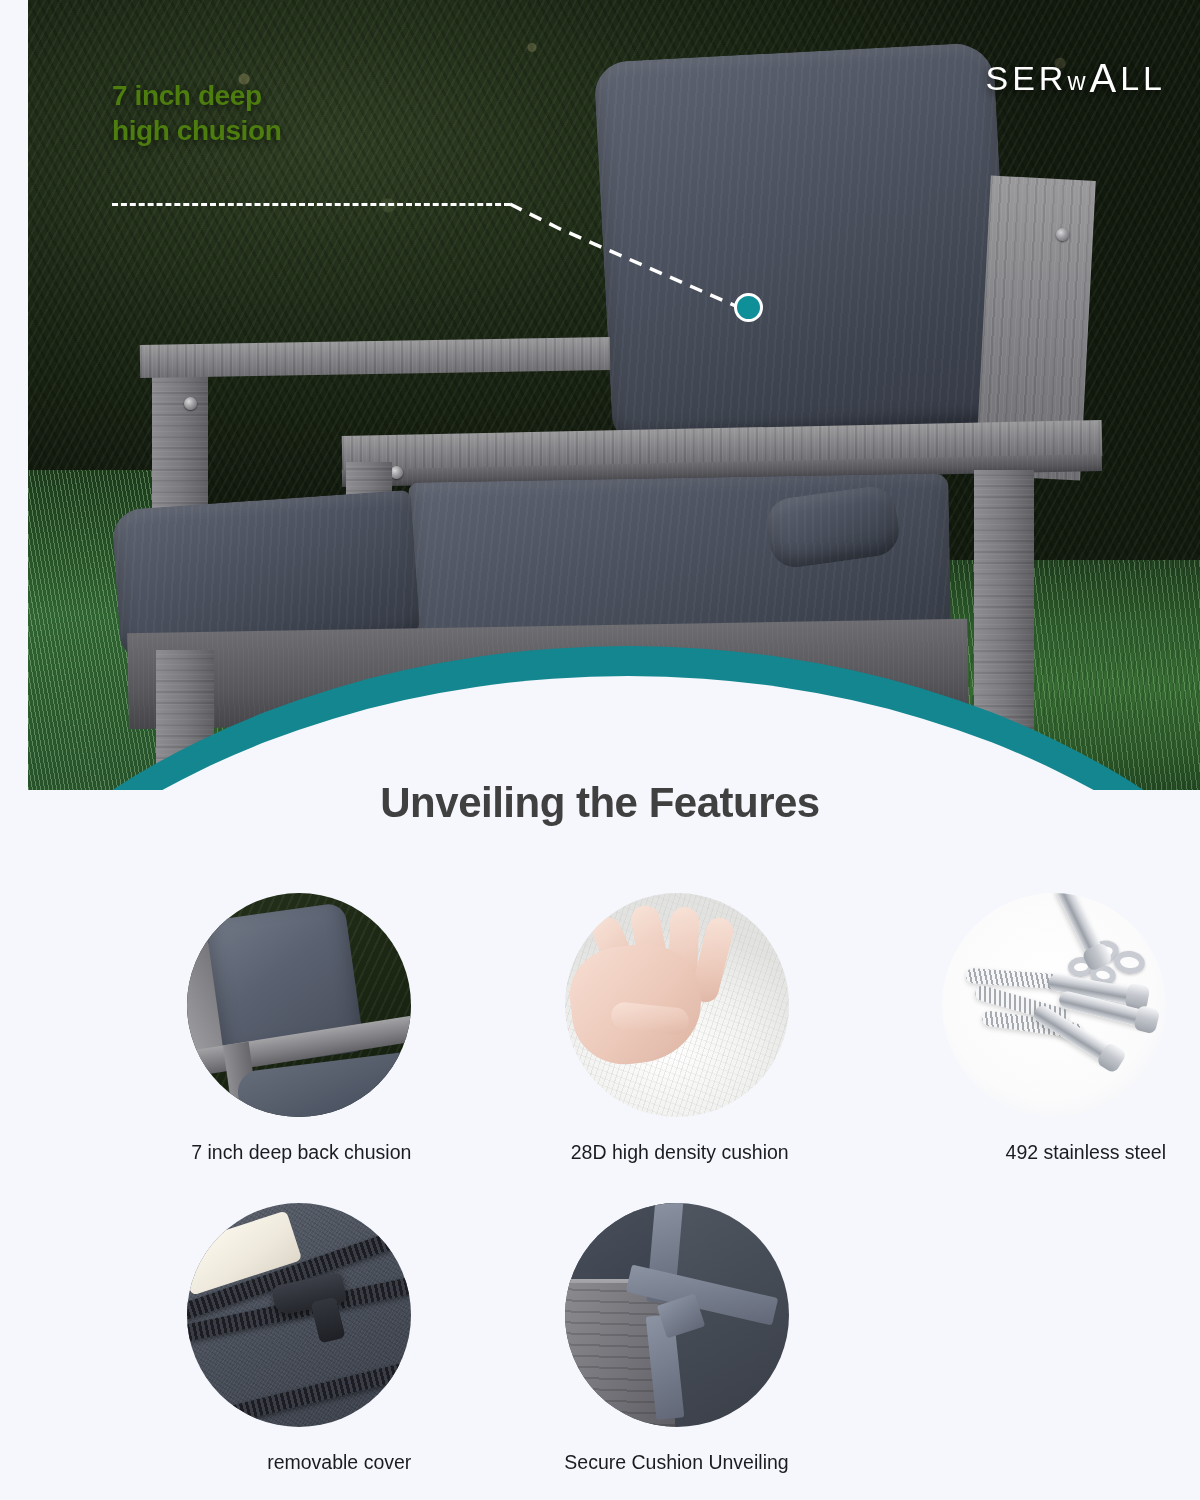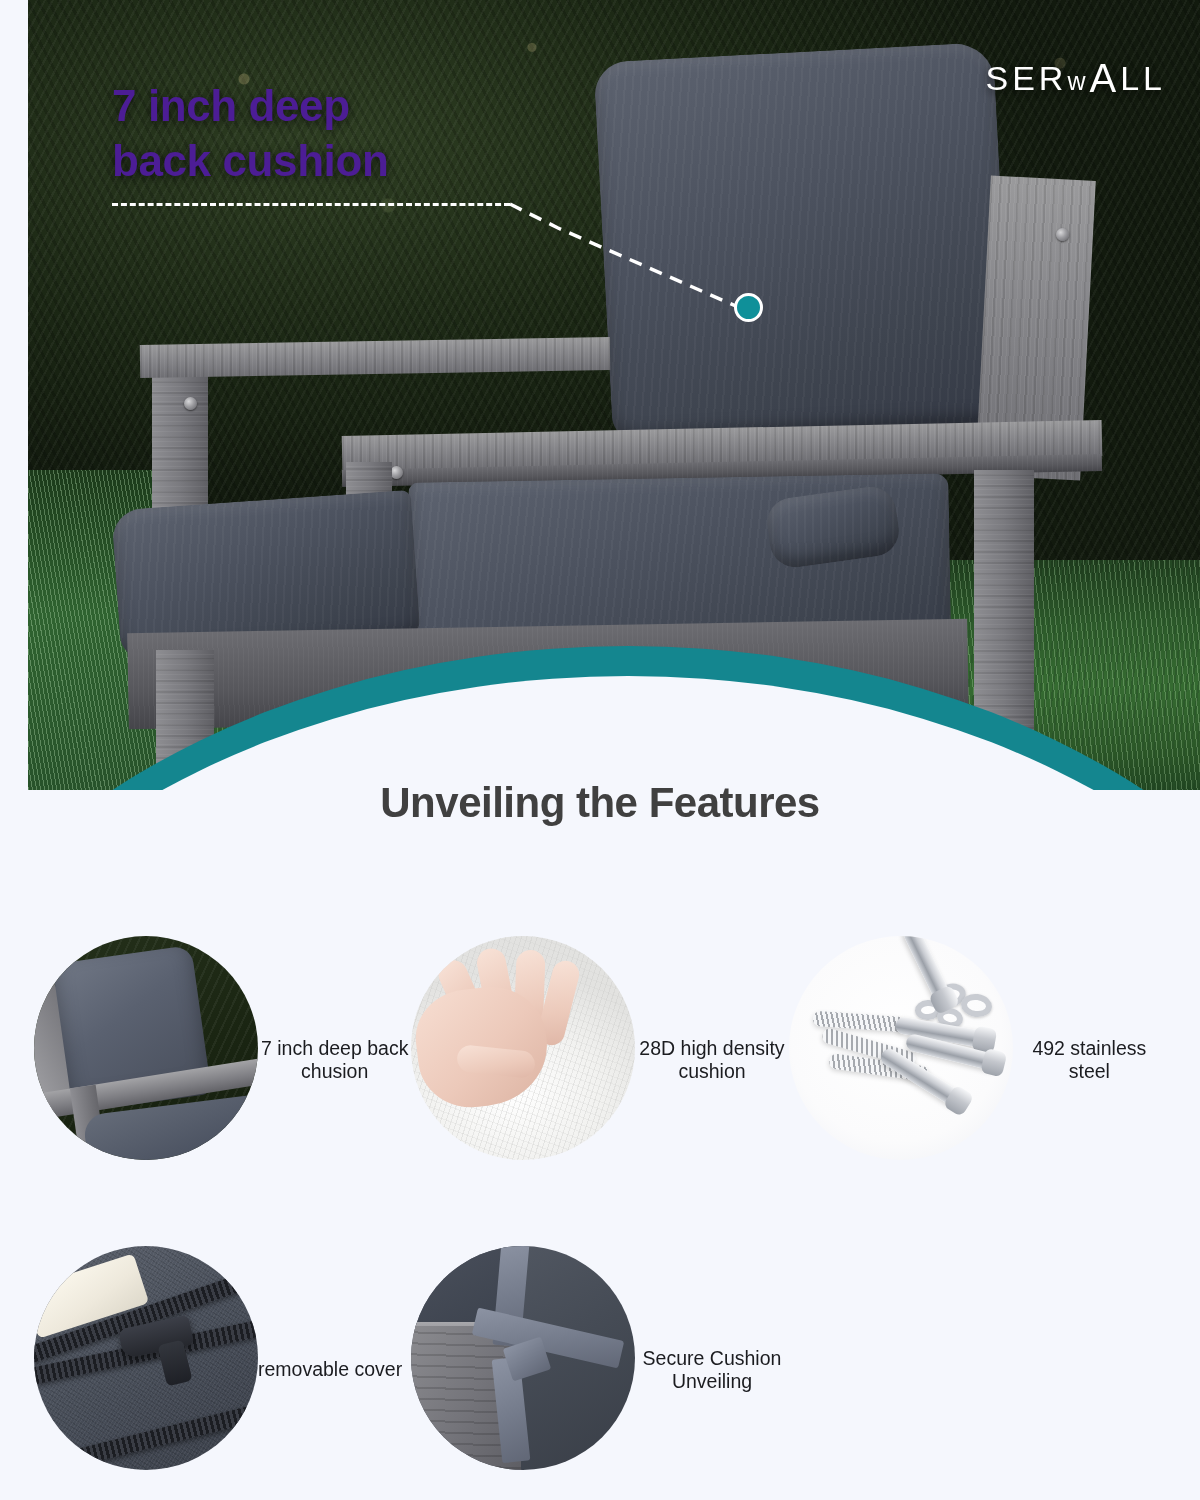--- a/index.html
+++ b/index.html
@@ -118,22 +118,22 @@
     z-index: 6;
     white-space: nowrap;
   }
   .brand-logo .lw { font-size: 25px; vertical-align: baseline; }
   .brand-logo .ta { font-size: 40px; vertical-align: -2px; }
 
   .hero-title {
     position: absolute;
     top: 78px; left: 84px;
     width: 470px;
-    color: #4c1d95;
-    font-size: 44px;
+    color: #4d7c0f;
+    font-size: 28px;
     font-weight: bold;
     line-height: 1.26;
     letter-spacing: -0.4px;
     text-shadow: 0 2px 10px rgba(0,0,0,.6);
     z-index: 6;
   }
 
   .hero-divider {
     position: absolute;
     top: 203px; left: 84px;
@@ -214,22 +214,22 @@
   .feature-grid {
     display: grid;
     grid-template-columns: repeat(3, 1fr);
     row-gap: 0px;
     margin-top: 66px;
     padding: 0 34px;
   }
 
   .feature-cell {
     display: flex;
-    flex-direction: row;
-    align-items: center;
+    flex-direction: column;
+    align-items: flex-end;
     height: 310px;
   }
 
   .feature-circle {
     width: 224px; height: 224px;
     border-radius: 50%;
     overflow: hidden;
     position: relative;
     flex: none;
   }
@@ -488,21 +488,21 @@
       <div class="wood vert" style="left:946px; top:470px; width:60px; height:270px;"></div>
       <div class="wood vert" style="left:128px; top:650px; width:58px; height:120px;"></div>
     </div>
 
     <div class="brand-logo">
       <span>SER</span><span class="lw">w</span><span class="ta">A</span><span>LL</span>
     </div>
 
     <div class="hero-title">
       <div>7 inch deep</div>
-      <div>back cushion</div>
+      <div>high chusion</div>
     </div>
 
     <div class="hero-divider"></div>
 
 
     <svg class="leader-svg" viewBox="0 0 1200 790">
       <path d="M 482 204 L 530 228 L 710 307" stroke="#ffffff" stroke-width="3.5" fill="none" stroke-dasharray="13 9" stroke-linecap="butt"></path>
     </svg>
 
     <div class="leader-dot"></div>

